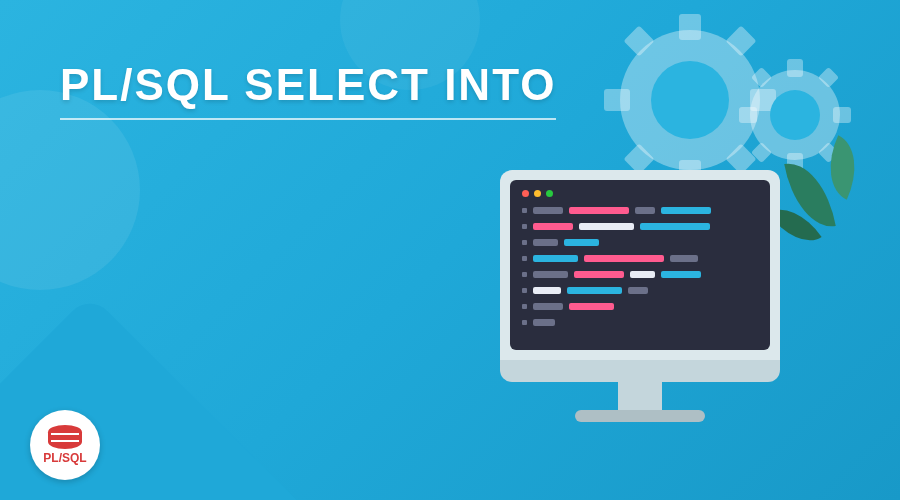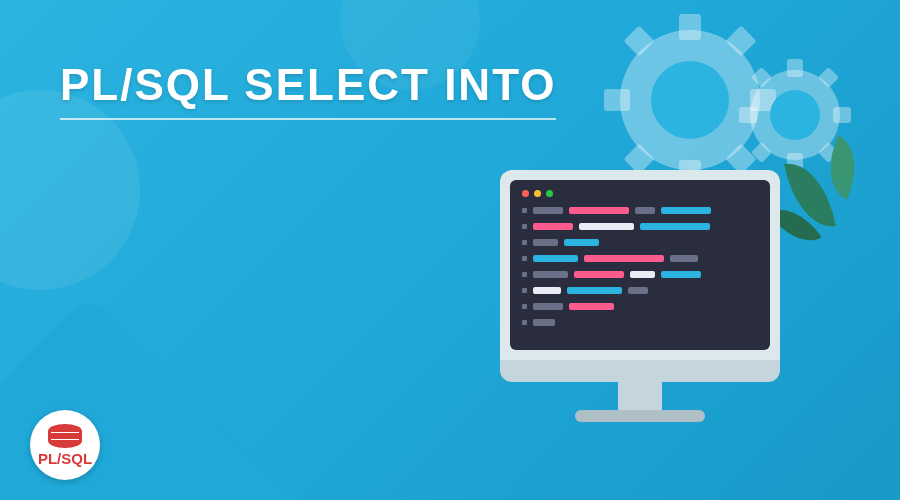--- a/index.html
+++ b/index.html
@@ -89,21 +89,21 @@
       content: '';
       position: absolute;
       left: 3px;
       right: 3px;
       height: 1.5px;
       background: #ffffff;
     }
     .logo-db::before { top: 8px; }
     .logo-db::after { top: 15px; }
     .logo-text {
-      font-size: 15px;
+      font-size: 12px;
       font-weight: bold;
       color: #d83a3a;
     }
     .url {
       position: absolute;
       bottom: 20px;
       right: 30px;
       color: #ffffff;
       font-size: 16px;
     }

